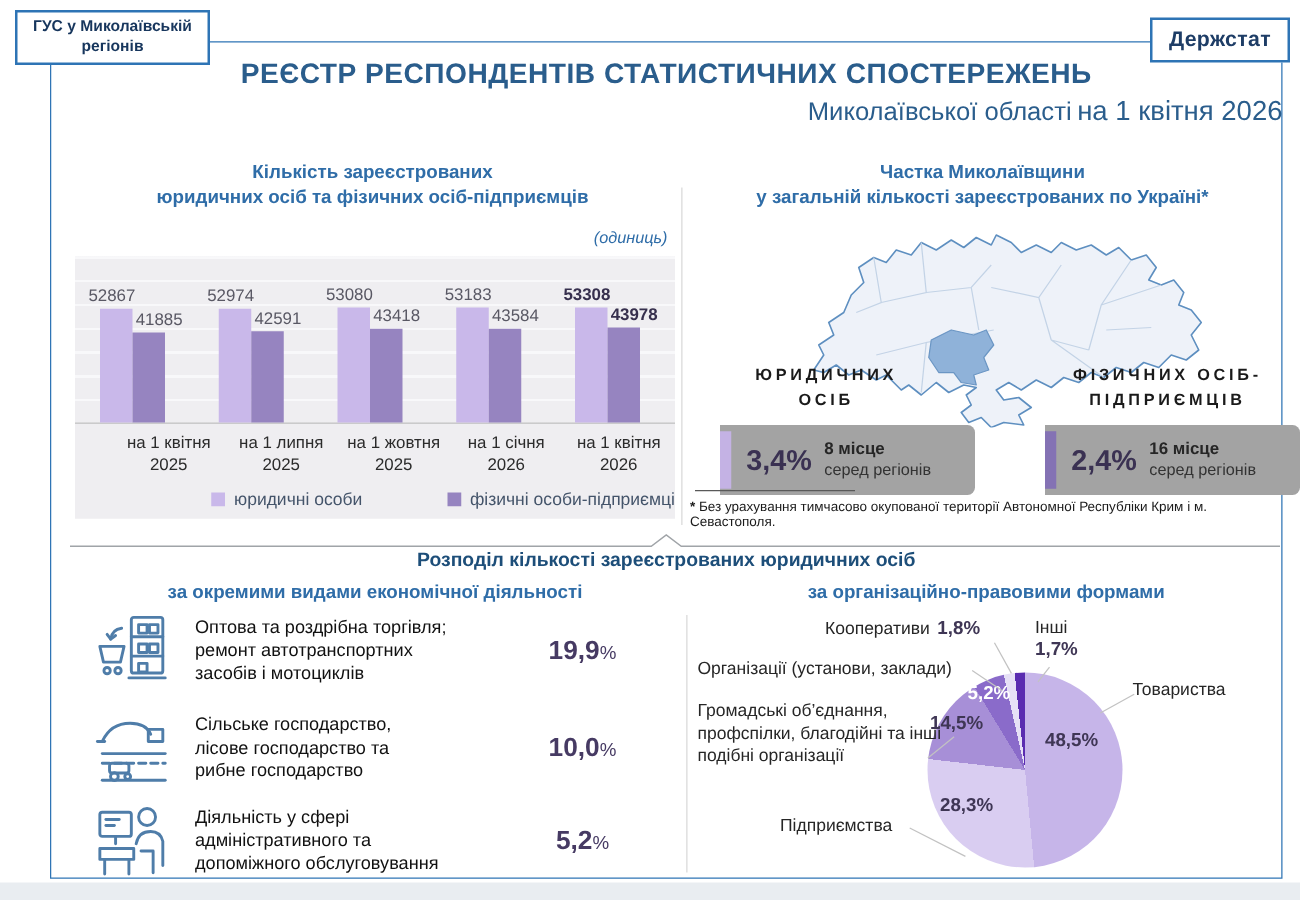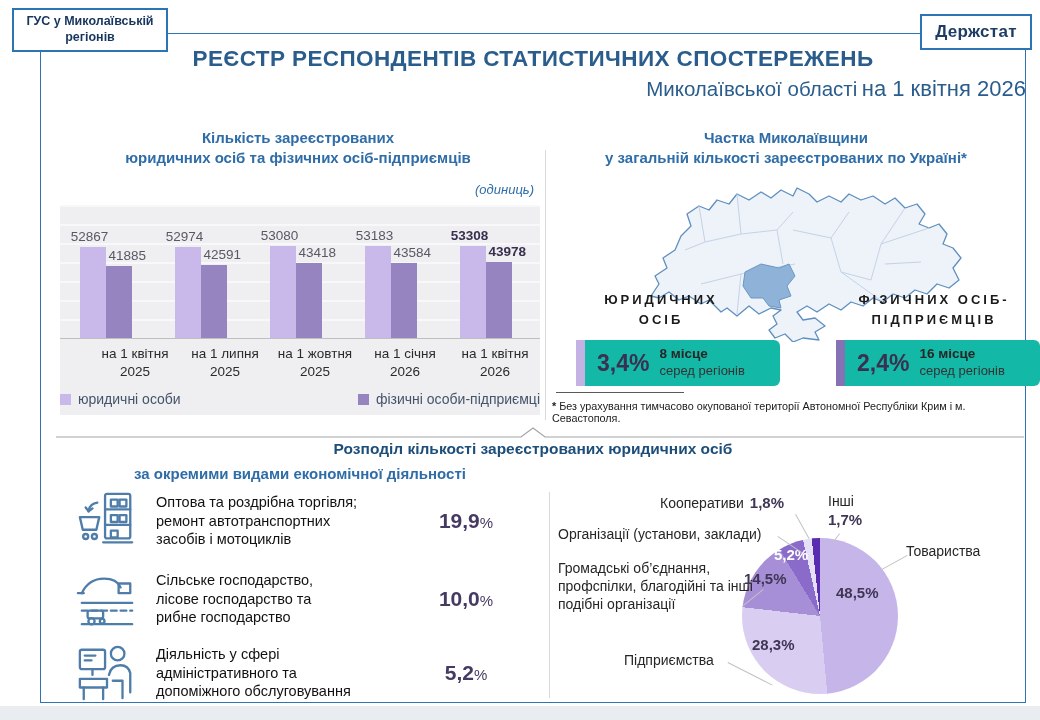--- a/index.html
+++ b/index.html
@@ -34,32 +34,32 @@
   .bar-group{position:relative;width:95px;height:133px;}
   .bar{position:absolute;bottom:0;width:26px;}
   .b1{left:17px;}
   .b2{left:43px;}
   .bar-val{position:absolute;font-size:13.5px;color:#595864;}
   .bar-val.v1{left:-2px;width:58px;text-align:center;}
   .bar-val.v2{left:46px;white-space:nowrap;}
   .bar-val.last{font-weight:700;color:#37304e;}
   .bar-cats{display:flex;justify-content:center;height:46px;padding-left:30px;}
   .bar-cat{width:95px;text-align:center;font-size:13.5px;color:#2b2b2b;line-height:1.3;padding-top:6px;}
-  .bar-legend{display:flex;justify-content:space-between;gap:28px;align-items:center;height:28px;}
+  .bar-legend{display:flex;justify-content:flex-end;gap:68px;align-items:center;height:28px;}
   .lg-item{display:flex;align-items:center;gap:7px;font-size:14px;color:#44546a;}
   .lg-sq{width:11px;height:11px;display:inline-block;}
 
   
   .right-top{left:550px;top:128px;width:472px;height:302px;}
   .v-sep-top{left:545px;top:150px;width:1px;height:270px;background:#d9d9d9;}
   .map-svg{left:95px;top:56px;}
   .cat-label{position:absolute;font-size:13px;font-weight:700;color:#1a1a1a;letter-spacing:3px;text-align:center;line-height:1.5;white-space:pre-line;}
   .cat-left{left:36px;top:162px;width:150px;}
   .cat-right{left:302px;top:162px;width:164px;}
-  .stat-box{position:absolute;width:204px;height:46px;background:#14b8a6;border-radius:0 6px 6px 0;display:flex;align-items:center;}
+  .stat-box{position:absolute;width:204px;height:56px;background:#a3a3a3;border-radius:0 6px 6px 0;display:flex;align-items:center;}
   .stat-left{left:26px;top:212px;}
   .stat-right{left:286px;top:212px;}
   .stat-accent{width:9px;height:46px;flex:0 0 9px;}
   .stat-pct{font-size:23px;font-weight:700;color:#3a3152;padding:0 10px 0 12px;}
   .stat-rank{font-size:13.5px;font-weight:700;color:#262626;line-height:1.25;}
   .stat-rank .sub{font-weight:400;font-size:13px;color:#333;}
   .fn-rule{left:6px;top:264px;width:128px;border-top:1px solid #595959;}
   .footnote{left:2px;top:272px;width:470px;font-size:10.8px;color:#1a1a1a;}
   .footnote b{font-weight:700;}
 
@@ -294,20 +294,21 @@
        <div class="act-text">Діяльність у сфері
 адміністративного та
 допоміжного обслуговування</div>
        <div class="act-pct"><span class="num">5,2</span><span class="sign">%</span></div>
      </div>
       </div>
   </div>
 
   <div class="abs v-sep-bottom"></div>
   <div class="abs right-bottom">
+    <h2 class="sec abs rb-sub">за організаційно-правовими формами</h2>
 
     <div class="abs pie" style="background: conic-gradient(rgb(198, 181, 233) 0%, rgb(198, 181, 233) 48.5%, rgb(217, 205, 241) 48.5%, rgb(217, 205, 241) 76.8%, rgb(167, 143, 215) 76.8%, rgb(167, 143, 215) 91.3%, rgb(138, 107, 202) 91.3%, rgb(138, 107, 202) 96.5%, rgb(230, 224, 246) 96.5%, rgb(230, 224, 246) 98.3%, rgb(90, 44, 176) 98.3%, rgb(90, 44, 176) 100%);"></div>
 
     <div class="pie-lbl lbl-koop">
       <span>Кооперативи</span><span class="pie-pct">1,8%</span>
     </div>
     <div class="pie-lbl lbl-inshi">
       <span>Інші</span>
       <span class="pie-pct">1,7%</span>
     </div>

